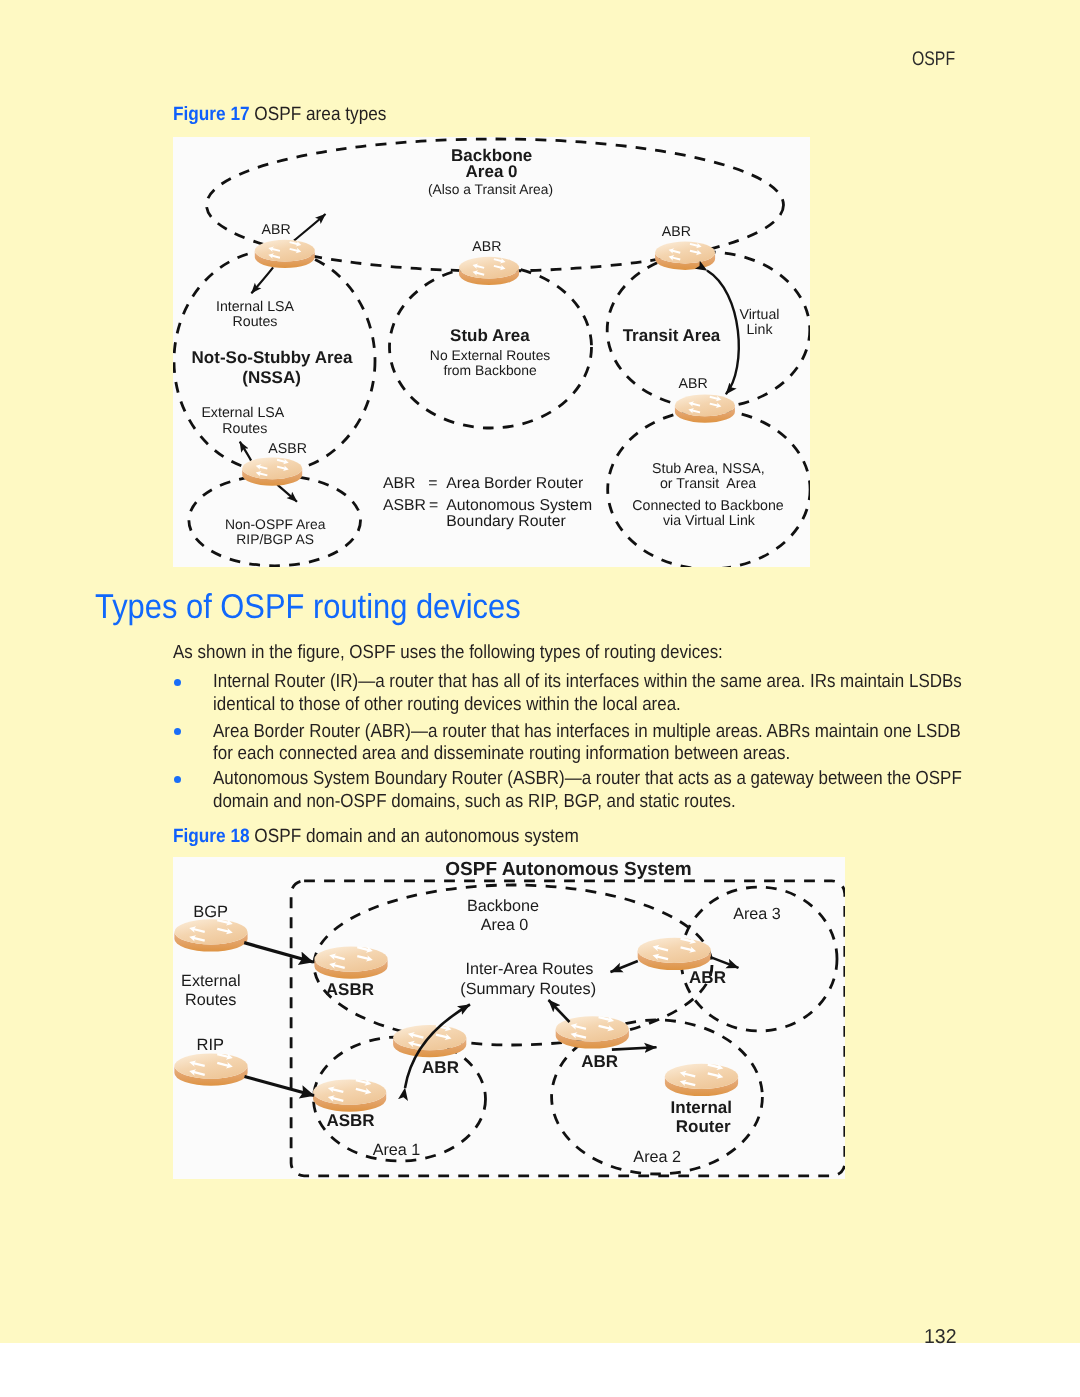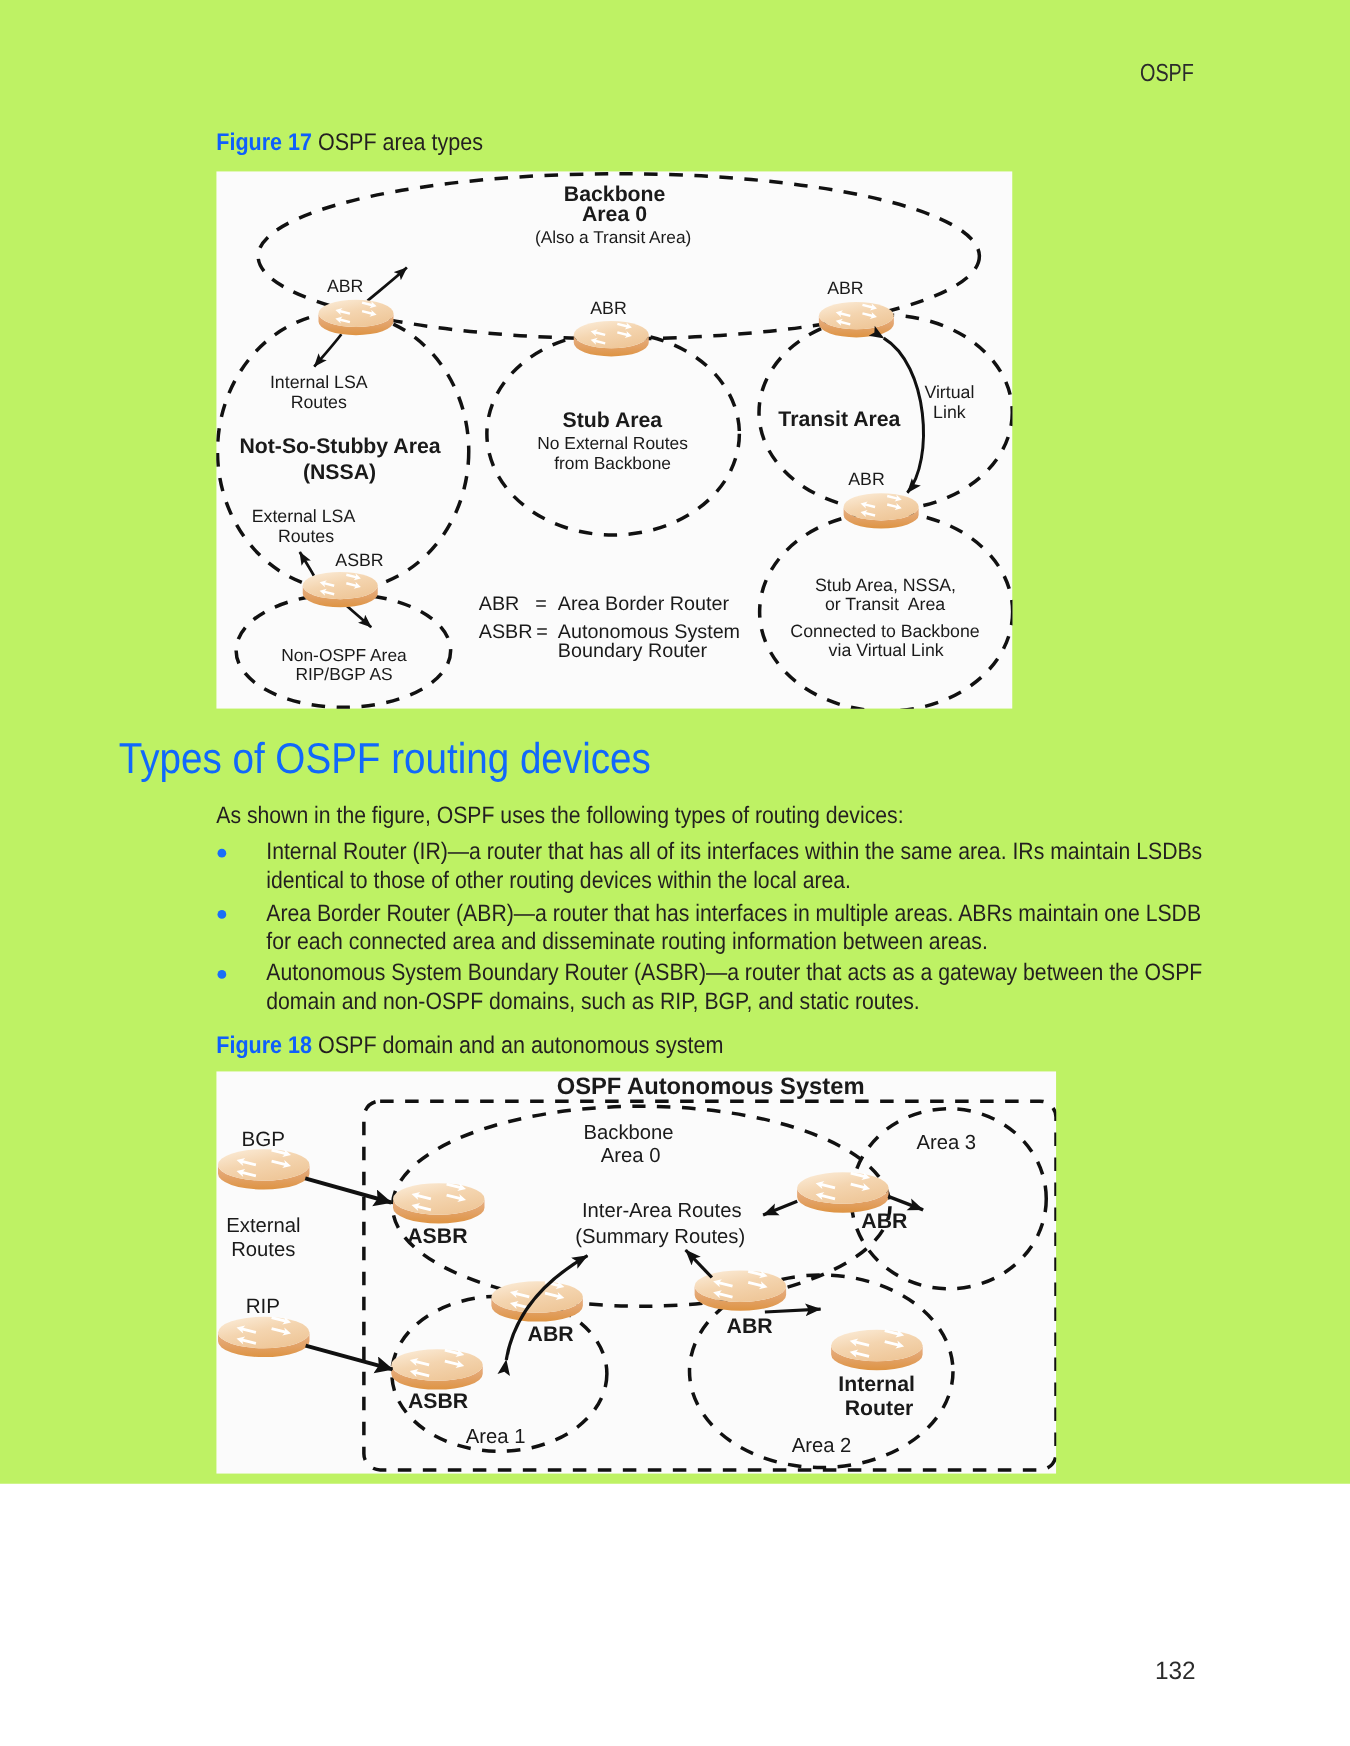--- a/index.html
+++ b/index.html
@@ -1,19 +1,19 @@
 <!DOCTYPE html>
 <html><head>
 <meta charset="utf-8">
 <title>OSPF</title>
 <style>
   html,body{margin:0;padding:0;background:#fff;}
   body{width:1080px;height:1397px;font-family:"Liberation Sans",sans-serif;overflow:hidden;
         -webkit-font-smoothing:antialiased;text-rendering:geometricPrecision;}
-  .page{position:relative;width:1080px;height:1187px;background:#bef264;}
+  .page{position:relative;width:1080px;height:1343px;background:#fef9c3;}
   .hdr{position:absolute;left:911.7px;top:50.3px;font-size:19.8px;line-height:1;color:#2b2b2b;
        transform:scaleX(0.80);transform-origin:left top;}
   .pgnum{position:absolute;left:924.3px;top:1327.3px;font-size:20.1px;line-height:1;color:#2b2b2b;
          transform:scaleX(0.97);transform-origin:left top;}
   .figcap{position:absolute;left:173px;font-size:19.3px;line-height:1;color:#231f20;white-space:nowrap;
           transform:scaleX(0.893);transform-origin:left top;}
   .figcap .fnum{color:#0f5ffb;font-weight:bold;}
   h1.title{position:absolute;left:95px;top:589.5px;margin:0;font-size:34.5px;font-weight:normal;
            color:#1168fb;letter-spacing:0;white-space:nowrap;line-height:1;
            transform:scaleX(0.895);transform-origin:left top;}

